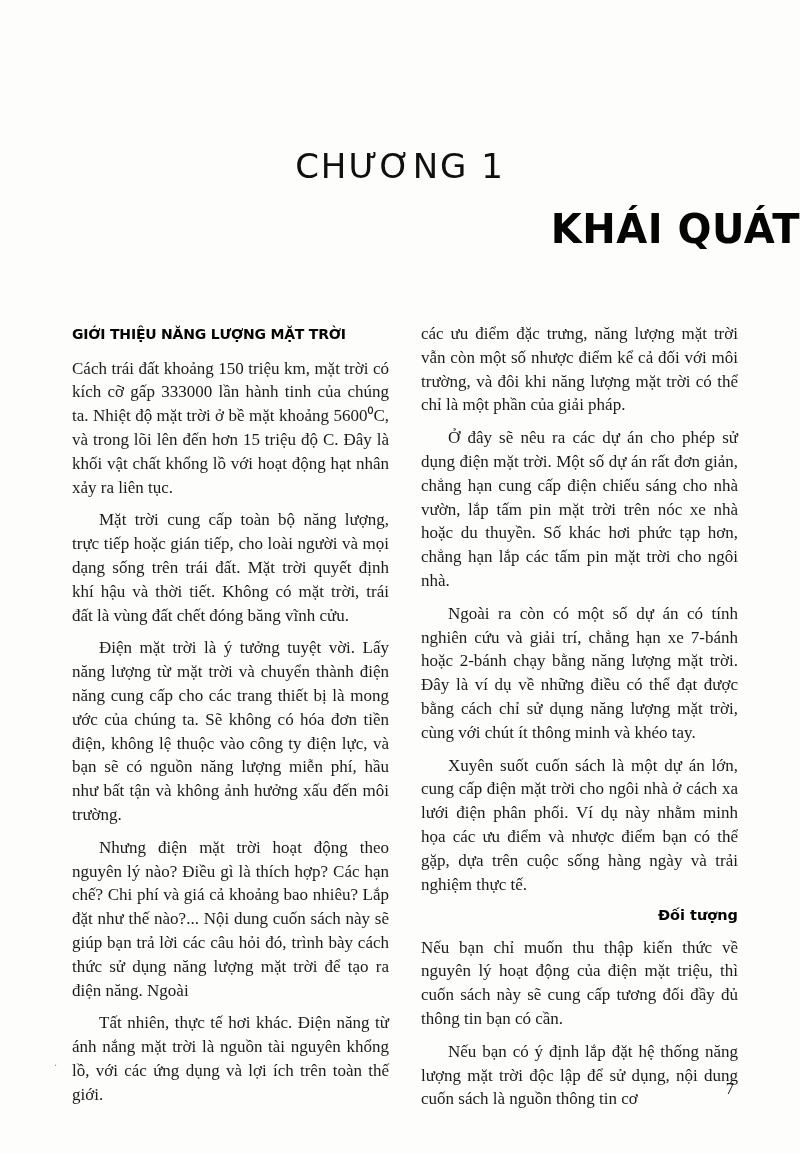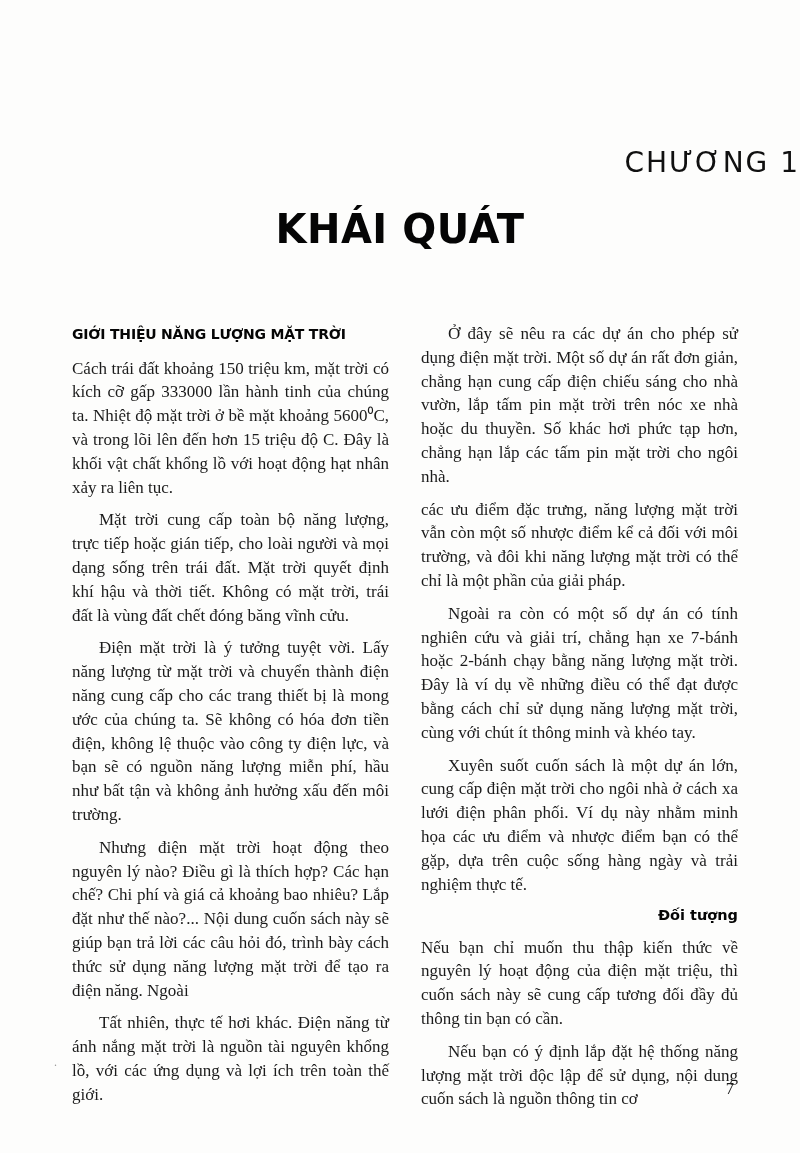--- a/index.html
+++ b/index.html
@@ -11,33 +11,33 @@
     background: #fdfdfc;
     font-family: "Liberation Serif", serif;
     color: #1b1b1b;
     overflow: hidden;
   }
   .chapter-label {
     position: absolute;
     top: 146px;
     left: 0;
     width: 100%;
-    text-align: right;
+    text-align: center;
     font-family: "DejaVu Sans", sans-serif;
     font-weight: 400;
-    font-size: 28px;
+    font-size: 34px;
     letter-spacing: 2px;
     color: #101010;
   }
   .chapter-title {
     position: absolute;
     top: 206px;
     left: 0;
     width: 100%;
-    text-align: center;
+    text-align: right;
     font-family: "DejaVu Sans", sans-serif;
     font-weight: 700;
     font-size: 40px;
     letter-spacing: 0.5px;
     color: #050505;
   }
   .columns {
     position: absolute;
     top: 322px;
     left: 72px;
@@ -99,22 +99,22 @@
     <div class="col">
       <h3 class="section-heading">GIỚI THIỆU NĂNG LƯỢNG MẶT TRỜI</h3>
       <p class="body-para">Cách trái đất khoảng 150 triệu km, mặt trời có kích cỡ gấp 333000 lần hành tinh của chúng ta. Nhiệt độ mặt trời ở bề mặt khoảng 5600⁰C, và trong lõi lên đến hơn 15 triệu độ C. Đây là khối vật chất khổng lồ với hoạt động hạt nhân xảy ra liên tục.</p>
       <p class="body-para indent">Mặt trời cung cấp toàn bộ năng lượng, trực tiếp hoặc gián tiếp, cho loài người và mọi dạng sống trên trái đất. Mặt trời quyết định khí hậu và thời tiết. Không có mặt trời, trái đất là vùng đất chết đóng băng vĩnh cửu.</p>
       <p class="body-para indent">Điện mặt trời là ý tưởng tuyệt vời. Lấy năng lượng từ mặt trời và chuyển thành điện năng cung cấp cho các trang thiết bị là mong ước của chúng ta. Sẽ không có hóa đơn tiền điện, không lệ thuộc vào công ty điện lực, và bạn sẽ có nguồn năng lượng miễn phí, hầu như bất tận và không ảnh hưởng xấu đến môi trường.</p>
       <p class="body-para indent">Nhưng điện mặt trời hoạt động theo nguyên lý nào? Điều gì là thích hợp? Các hạn chế? Chi phí và giá cả khoảng bao nhiêu? Lắp đặt như thế nào?... Nội dung cuốn sách này sẽ giúp bạn trả lời các câu hỏi đó, trình bày cách thức sử dụng năng lượng mặt trời để tạo ra điện năng. Ngoài</p>
       <p class="body-para indent">Tất nhiên, thực tế hơi khác. Điện năng từ ánh nắng mặt trời là nguồn tài nguyên khổng lồ, với các ứng dụng và lợi ích trên toàn thế giới.</p>
     </div>
 
     <div class="col">
+      <p class="body-para">các ưu điểm đặc trưng, năng lượng mặt trời vẫn còn một số nhược điểm kể cả đối với môi trường, và đôi khi năng lượng mặt trời có thể chỉ là một phần của giải pháp.</p>
       <p class="body-para indent">Ở đây sẽ nêu ra các dự án cho phép sử dụng điện mặt trời. Một số dự án rất đơn giản, chẳng hạn cung cấp điện chiếu sáng cho nhà vườn, lắp tấm pin mặt trời trên nóc xe nhà hoặc du thuyền. Số khác hơi phức tạp hơn, chẳng hạn lắp các tấm pin mặt trời cho ngôi nhà.</p>
-      <p class="body-para">các ưu điểm đặc trưng, năng lượng mặt trời vẫn còn một số nhược điểm kể cả đối với môi trường, và đôi khi năng lượng mặt trời có thể chỉ là một phần của giải pháp.</p>
       <p class="body-para indent">Ngoài ra còn có một số dự án có tính nghiên cứu và giải trí, chẳng hạn xe 7-bánh hoặc 2-bánh chạy bằng năng lượng mặt trời. Đây là ví dụ về những điều có thể đạt được bằng cách chỉ sử dụng năng lượng mặt trời, cùng với chút ít thông minh và khéo tay.</p>
       <p class="body-para indent">Xuyên suốt cuốn sách là một dự án lớn, cung cấp điện mặt trời cho ngôi nhà ở cách xa lưới điện phân phối. Ví dụ này nhằm minh họa các ưu điểm và nhược điểm bạn có thể gặp, dựa trên cuộc sống hàng ngày và trải nghiệm thực tế.</p>
       <h4 class="sub-heading">Đối tượng</h4>
       <p class="body-para">Nếu bạn chỉ muốn thu thập kiến thức về nguyên lý hoạt động của điện mặt triệu, thì cuốn sách này sẽ cung cấp tương đối đầy đủ thông tin bạn có cần.</p>
       <p class="body-para indent">Nếu bạn có ý định lắp đặt hệ thống năng lượng mặt trời độc lập để sử dụng, nội dung cuốn sách là nguồn thông tin cơ</p>
     </div>
 
   </div>
 
   <div class="artifact-dot">.</div>

